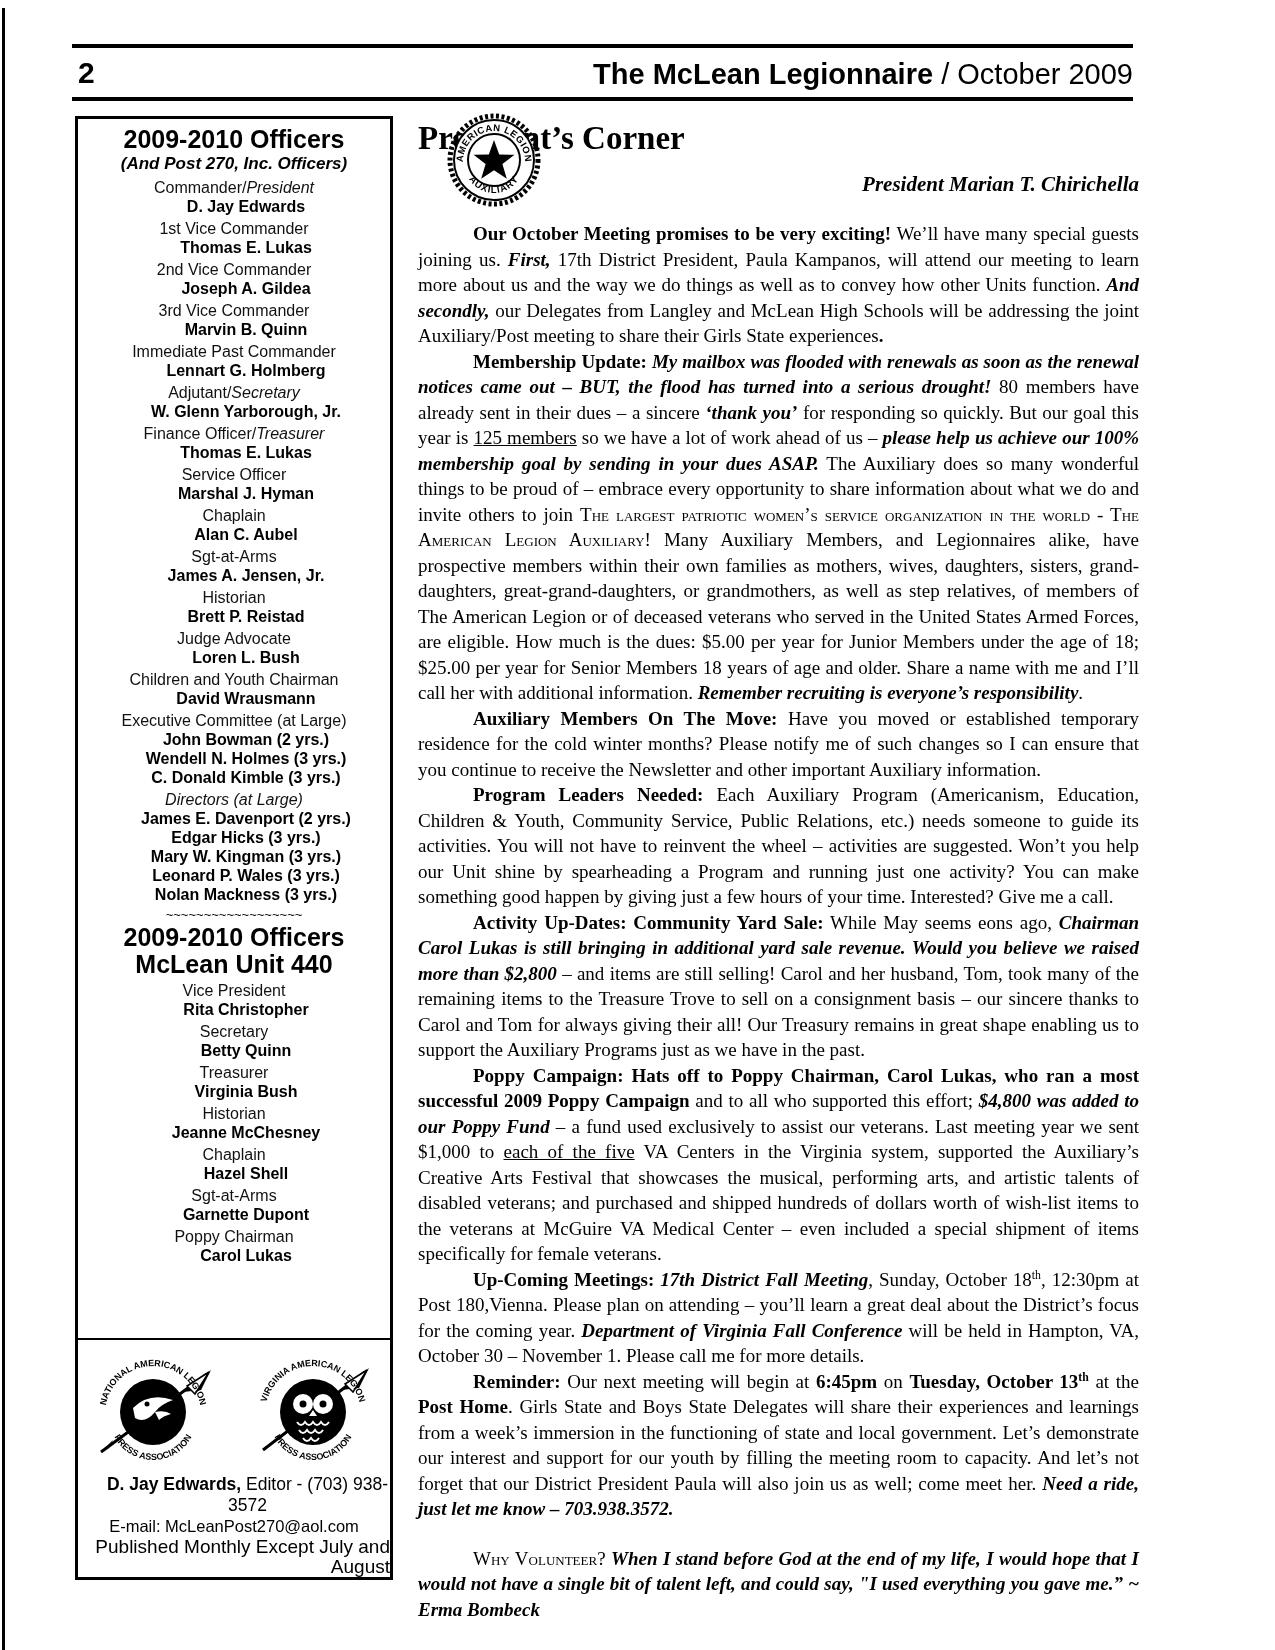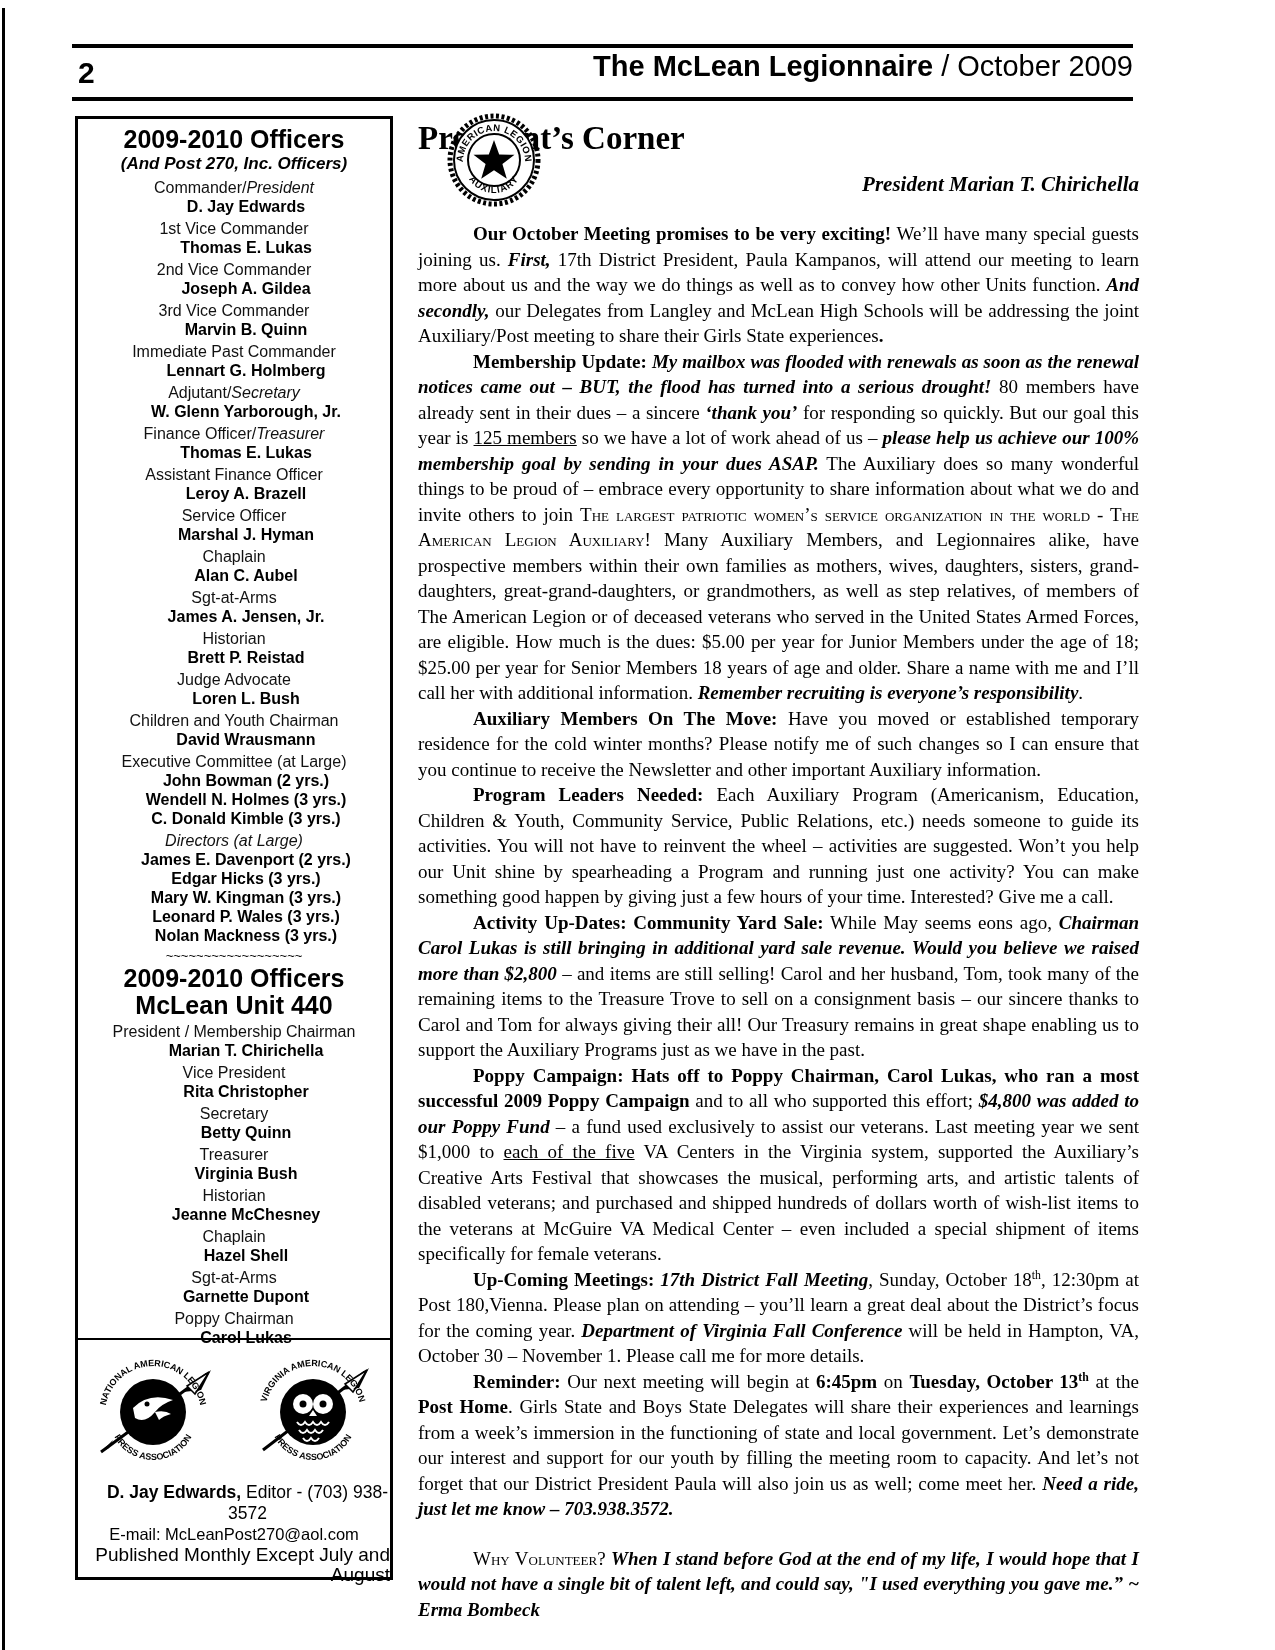--- a/index.html
+++ b/index.html
@@ -8,37 +8,37 @@
     font-family:"Liberation Sans",sans-serif;position:relative;overflow:hidden;
   }
   
   .artifact-line{position:absolute;left:2px;top:8px;width:3px;height:1642px;background:#000;}
 
   
   .header-rule{position:absolute;left:72px;width:1061px;height:4px;background:#000;}
   #rule-top{top:44px;}
   #rule-bottom{top:97px;}
   .page-number{position:absolute;left:78px;top:56px;font-size:30px;font-weight:bold;}
-  .masthead{position:absolute;left:72px;top:50px;width:1061px;text-align:right;font-size:29px;}
+  .masthead{position:absolute;left:72px;top:58px;width:1061px;text-align:right;font-size:29px;}
 
   
   #sidebar{position:absolute;left:75px;top:116px;width:318px;height:1464px;
     border:3px solid #000;box-sizing:border-box;}
   .officers{text-align:center;padding-top:7px;}
   .off-title{font-size:25px;font-weight:bold;line-height:27px;}
   .off-subtitle{font-size:17px;font-weight:bold;font-style:italic;line-height:22px;margin-bottom:3px;}
   .off-entry{margin-top:4px;}
   .off-label{font-size:16px;line-height:18px;color:#111;}
   .off-name{font-size:16px;font-weight:bold;line-height:19px;padding-left:24px;}
   .tilde-divider{font-size:13px;line-height:15px;margin-top:3px;}
   .unit-title-block{margin-top:2px;}
   #sidebar-footer{position:absolute;bottom:0;left:0;right:0;height:237px;
     border-top:2px solid #000;text-align:center;}
   .press-logos{display:flex;justify-content:center;gap:34px;padding-top:12px;}
-  .editor-line1{font-size:17.5px;margin-top:12px;padding-left:27px;}
+  .editor-line1{font-size:17.5px;margin-top:4px;padding-left:27px;}
   .editor-line2{font-size:16.5px;line-height:21px;}
   .editor-line3{font-size:19px;line-height:20px;text-align:right;}
 
   
   #main{position:absolute;left:418px;top:112px;width:721px;}
   #aux-emblem{position:absolute;left:28px;top:0px;}
   .pc-title{text-align:left;font-family:"Liberation Serif",serif;font-weight:bold;
     font-size:33px;line-height:36px;margin-top:8px;}
   .pc-byline{text-align:right;font-family:"Liberation Serif",serif;font-weight:bold;
     font-style:italic;font-size:21px;margin-top:16px;}
@@ -94,24 +94,20 @@
         </div>
         <div class="off-entry">
           <div class="off-label"><span>Adjutant/</span><span class="f-i">Secretary</span></div>
           <div class="off-name">W. Glenn Yarborough, Jr.</div>
         </div>
         <div class="off-entry">
           <div class="off-label"><span>Finance Officer/</span><span class="f-i">Treasurer</span></div>
           <div class="off-name">Thomas E. Lukas</div>
         </div>
         <div class="off-entry">
-          <div class="off-label"><span>Assistant Finance Officer</span></div>
-          <div class="off-name">Leroy A. Brazell</div>
-        </div>
-        <div class="off-entry">
           <div class="off-label"><span>Service Officer</span></div>
           <div class="off-name">Marshal J. Hyman</div>
         </div>
         <div class="off-entry">
           <div class="off-label"><span>Chaplain</span></div>
           <div class="off-name">Alan C. Aubel</div>
         </div>
         <div class="off-entry">
           <div class="off-label"><span>Sgt-at-Arms</span></div>
           <div class="off-name">James A. Jensen, Jr.</div>
@@ -142,24 +138,20 @@
           <div class="off-name">Leonard P. Wales (3 yrs.)</div>
           <div class="off-name">Nolan Mackness (3 yrs.)</div>
         </div>
       </div>
     <div class="tilde-divider">~~~~~~~~~~~~~~~~~~</div>
     <div class="unit-title-block">
       <div class="off-title">2009-2010 Officers</div>
       <div class="off-title">McLean Unit 440</div>
     </div>
     <div id="unit-officers">
-        <div class="off-entry">
-          <div class="off-label"><span>President / Membership Chairman</span></div>
-          <div class="off-name">Marian T. Chirichella</div>
-        </div>
         <div class="off-entry">
           <div class="off-label"><span>Vice President</span></div>
           <div class="off-name">Rita Christopher</div>
         </div>
         <div class="off-entry">
           <div class="off-label"><span>Secretary</span></div>
           <div class="off-name">Betty Quinn</div>
         </div>
         <div class="off-entry">
           <div class="off-label"><span>Treasurer</span></div>

